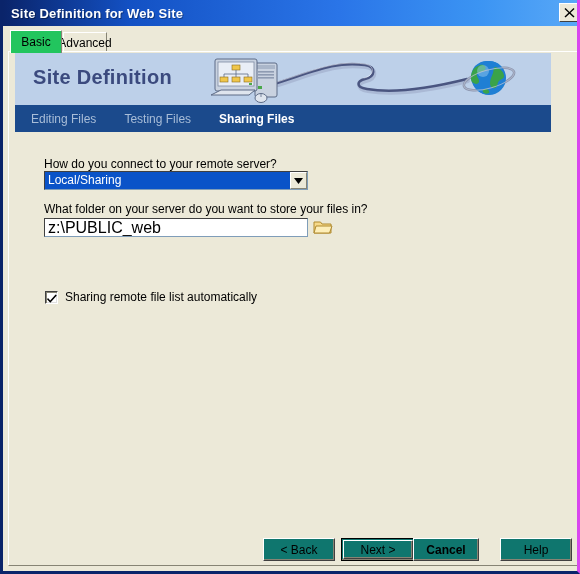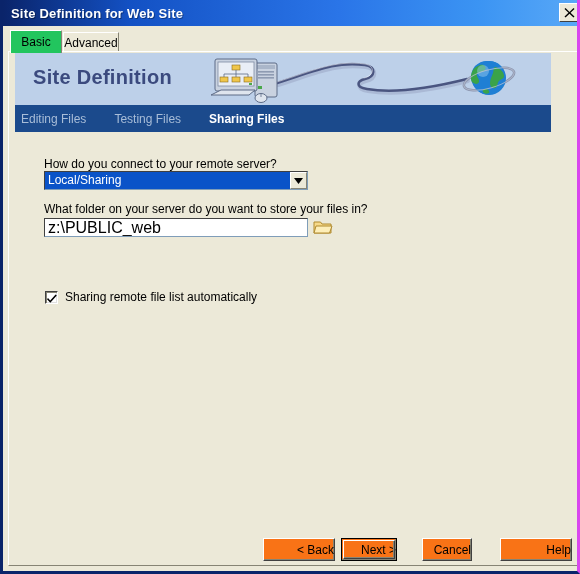--- a/index.html
+++ b/index.html
@@ -149,21 +149,21 @@
   .step {
     font-size: 12px;
     color: #a8bdd8;
     white-space: nowrap;
     cursor: default;
   }
   .step.current {
     color: #ffffff;
     font-weight: bold;
   }
-  #step-editing  { margin-left: 6px; }
+  #step-editing  { margin-left: 16px; }
   #step-testing  { margin-left: 28px; }
   #step-sharing  { margin-left: 28px; }
 
   
   .form-label {
     position: absolute;
     font-size: 12px;
     color: #000000;
     white-space: nowrap;
   }
@@ -269,48 +269,48 @@
     color: #000000;
     margin-left: 7px;
     white-space: nowrap;
   }
 
   
   .btn {
     position: absolute;
     height: 23px;
     box-sizing: border-box;
-    background: #f97316;
+    background: #0f766e;
     border: 1px solid #ffffff;
     border-right-color: #404040;
     border-bottom-color: #404040;
     box-shadow: inset -1px -1px 0 #868474;
     font-size: 12px;
     color: #000000;
     display: flex;
     align-items: center;
-    justify-content: flex-end;
+    justify-content: center;
     cursor: default;
     white-space: nowrap;
   }
   .btn.default {
     border: 1px solid #000000;
   }
   .btn.default .btn-inner {
     position: absolute;
     left: 1px; top: 1px; right: 1px; bottom: 1px;
     border: 1px solid #ffffff;
     border-right-color: #404040;
     border-bottom-color: #404040;
     box-shadow: inset -1px -1px 0 #868474;
     pointer-events: none;
   }
   #btn-back   { left: 260px; top: 538px; width: 72px; }
-  #btn-next   { left: 338px; top: 538px; width: 56px; }
-  #btn-cancel { left: 419px; top: 538px; width: 50px; }
+  #btn-next   { left: 338px; top: 538px; width: 74px; }
+  #btn-cancel { left: 410px; top: 538px; width: 66px; font-weight: bold; }
   #btn-help   { left: 497px; top: 538px; width: 72px; }
 </style>
 </head>
 <body>
 
 <div id="dialog">
 
   <div id="titlebar">
     <span id="titlebar-text">Site Definition for Web Site</span>
     <div id="close-button">
@@ -319,21 +319,21 @@
           <path d="M1.5 1 L5.5 5 L9.5 1 L10.5 2 L6.5 5.7 L10.5 9.5 L9.5 10.5 L5.5 6.7 L1.5 10.5 L0.5 9.5 L4.5 5.7 L0.5 2 Z" fill="#000000"></path>
         </svg>
       </span>
     </div>
   </div>
 
   <div id="tabstrip">
     <div class="tab active" id="tab-basic" style="left:2px; width:52px;">
       <span>Basic</span>
     </div>
-    <div class="tab" id="tab-advanced" style="left:55px; width:56px;">
+    <div class="tab" id="tab-advanced" style="left:55px; width:44px;">
       <span>Advanced</span>
     </div>
   </div>
 
   <div id="panel"></div>
 
   <div id="banner">
     <svg id="banner-art" viewBox="0 0 536 52">
 
       <g>

